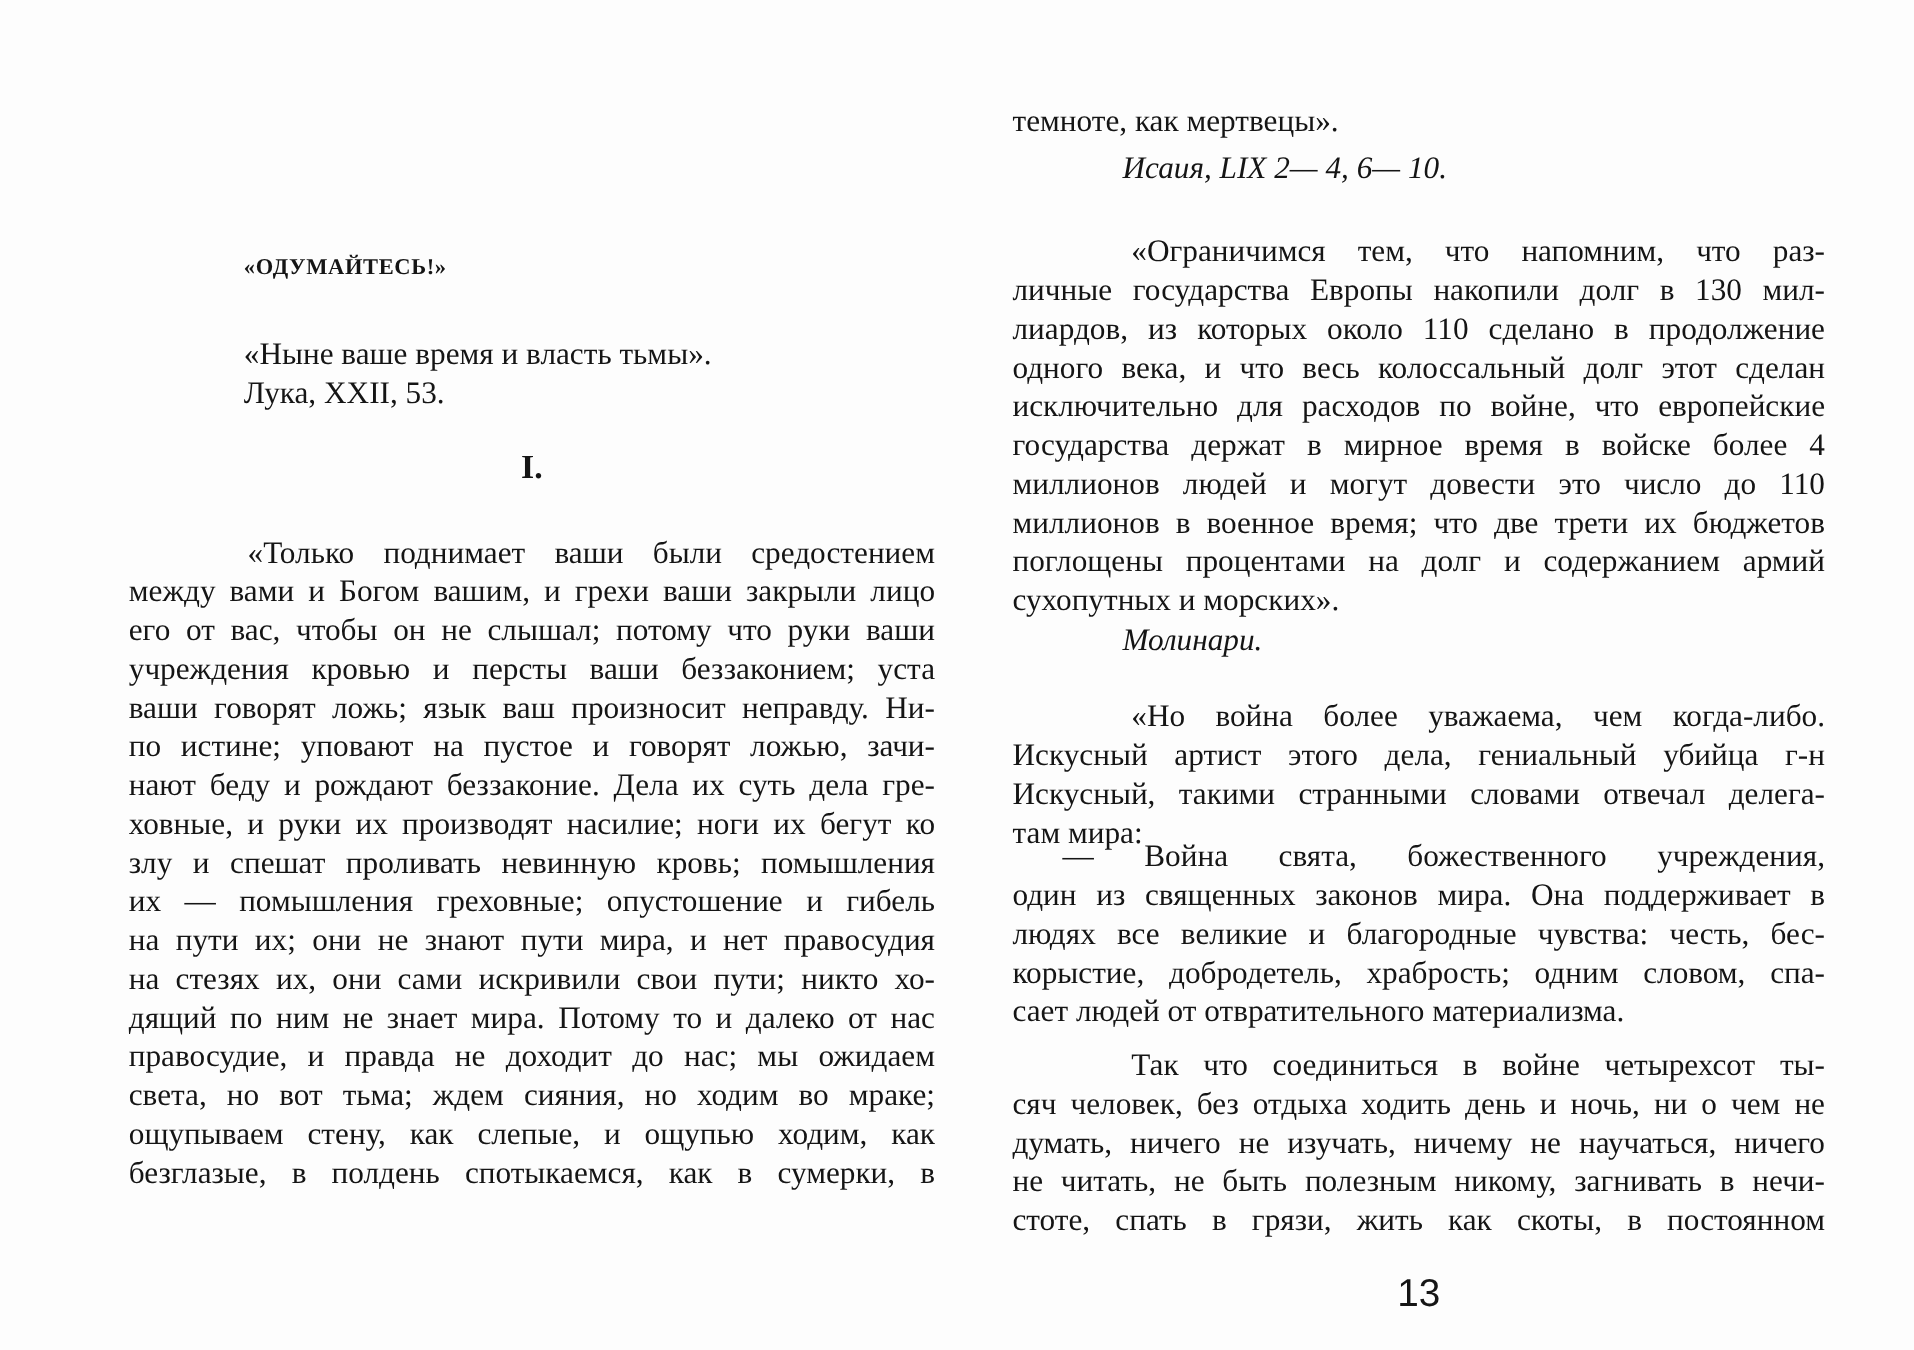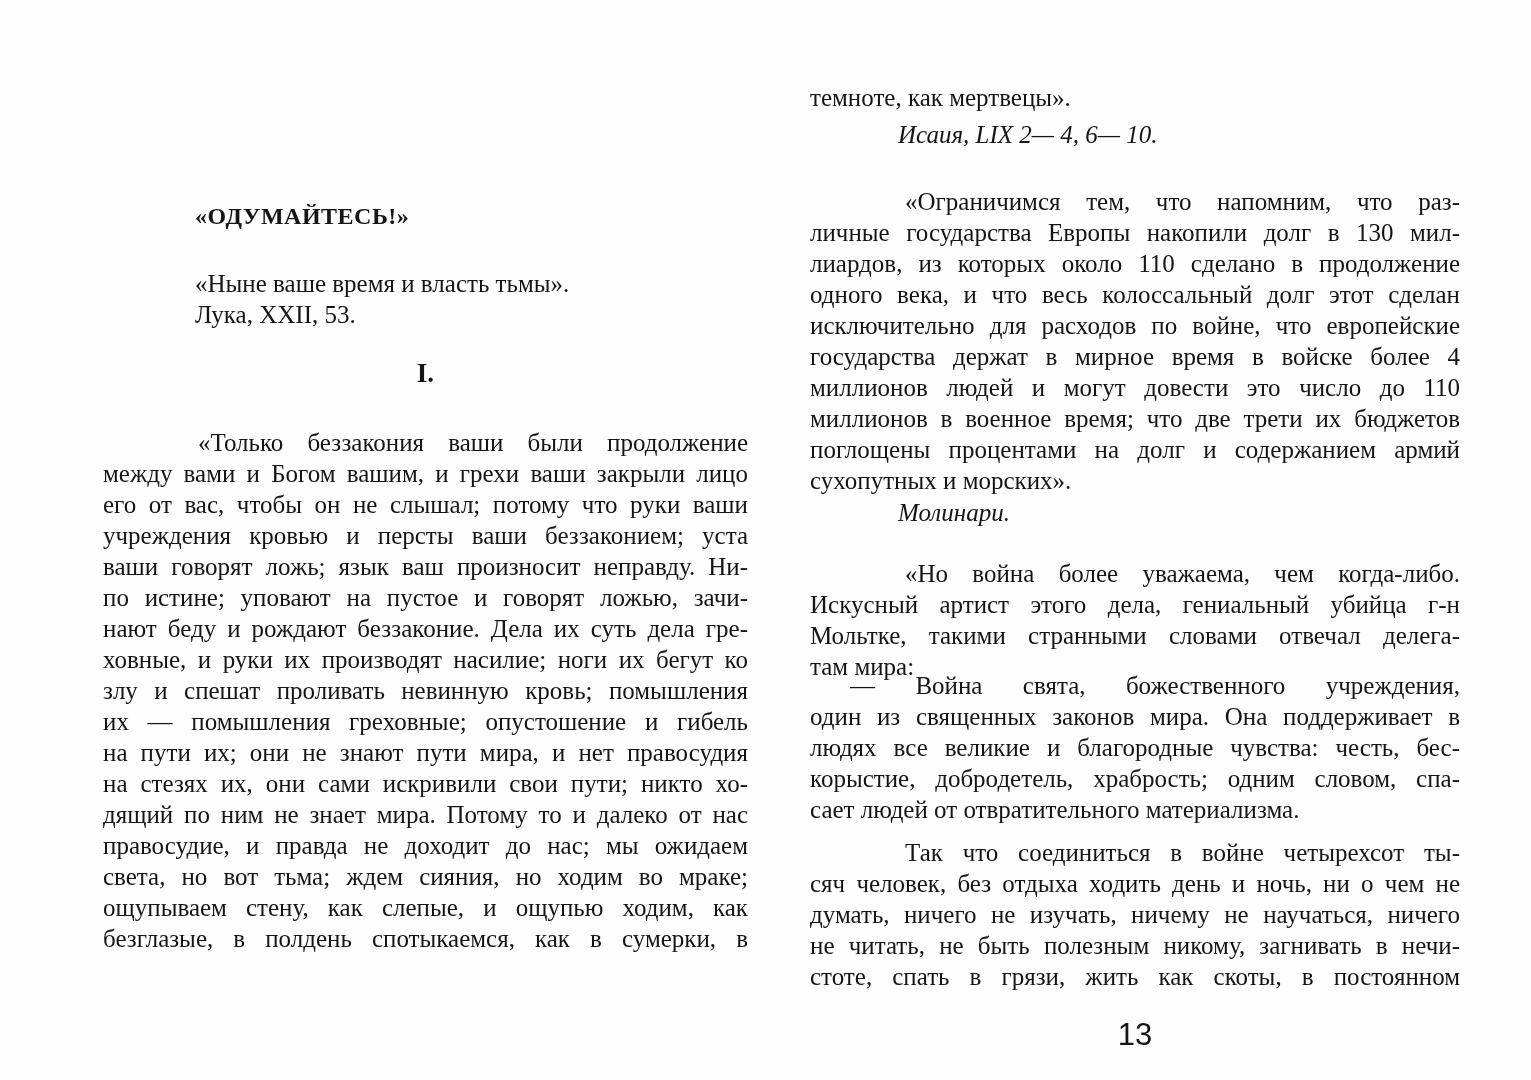--- a/index.html
+++ b/index.html
@@ -19,21 +19,21 @@
     font-family: "Liberation Serif", "DejaVu Serif", serif;
   }
   .page { position: absolute; top: 0; height: 1080px; }
   .page-left  { left: 0;   width: 765px; }
   .page-right { left: 765px; width: 766px; }
 
   .block { position: absolute; }
 
   
   .lp-title    { left: 103px; top: 203px; width: 645px; padding-left: 92px; box-sizing: border-box;
-                 font-size: 24px; font-weight: bold; letter-spacing: 0.5px; }
+                 font-size: 18px; font-weight: bold; letter-spacing: 0.5px; }
   .lp-epigraph { left: 103px; top: 268px; width: 645px; padding-left: 92px; box-sizing: border-box;
                  font-size: 25px; line-height: 31px; }
   .lp-section  { left: 103px; top: 358px; width: 645px; text-align: center;
                  font-size: 27px; font-weight: bold; }
   .lp-body     { left: 103px; top: 427px; width: 645px; font-size: 25px; line-height: 31px; }
   .lp-pagenum  { left: 103px; top: 1012px; width: 645px; text-align: center;
                  font-family: "Liberation Sans", "DejaVu Sans", sans-serif; font-size: 31px; }
 
   
   .rp-carry    { left: 45px; top: 82px;  width: 650px; font-size: 25px; line-height: 31px; }
@@ -61,21 +61,21 @@
 <div class="scan">
 
   <div class="page page-left">
     <div class="block lp-title">«ОДУМАЙТЕСЬ!»</div>
     <div class="block lp-epigraph">
         <div class="ln">«Ныне ваше время и власть тьмы».</div>
         <div class="ln">Лука, XXII, 53.</div>
       </div>
     <div class="block lp-section">I.</div>
     <div class="block lp-body just cont ind95">
-        <div class="ln">«Только беззакония ваши были продолжение</div>
+        <div class="ln">«Только поднимает ваши были средостением</div>
         <div class="ln">между вами и Богом вашим, и грехи ваши закрыли лицо</div>
         <div class="ln">его от вас, чтобы он не слышал; потому что руки ваши</div>
         <div class="ln">учреждения кровью и персты ваши беззаконием; уста</div>
         <div class="ln">ваши говорят ложь; язык ваш произносит неправду. Ни-</div>
         <div class="ln">по истине; уповают на пустое и говорят ложью, зачи-</div>
         <div class="ln">нают беду и рождают беззаконие. Дела их суть дела гре-</div>
         <div class="ln">ховные, и руки их производят насилие; ноги их бегут ко</div>
         <div class="ln">злу и спешат проливать невинную кровь; помышления</div>
         <div class="ln">их — помышления греховные; опустошение и гибель</div>
         <div class="ln">на пути их; они не знают пути мира, и нет правосудия</div>
@@ -102,21 +102,21 @@
         <div class="ln">государства держат в мирное время в войске более 4</div>
         <div class="ln">миллионов людей и могут довести это число до 110</div>
         <div class="ln">миллионов в военное время; что две трети их бюджетов</div>
         <div class="ln">поглощены процентами на долг и содержанием армий</div>
         <div class="ln">сухопутных и морских».</div>
       </div>
     <div class="block rp-attr2">Молинари.</div>
     <div class="block rp-para2 just ind95">
         <div class="ln">«Но война более уважаема, чем когда-либо.</div>
         <div class="ln">Искусный артист этого дела, гениальный убийца г-н</div>
-        <div class="ln">Мольтке, такими странными словами отвечал делега-</div>
+        <div class="ln">Искусный, такими странными словами отвечал делега-</div>
         <div class="ln">там мира:</div>
       </div>
     <div class="block rp-para3 just ind40">
         <div class="ln">— Война свята, божественного учреждения,</div>
         <div class="ln">один из священных законов мира. Она поддерживает в</div>
         <div class="ln">людях все великие и благородные чувства: честь, бес-</div>
         <div class="ln">корыстие, добродетель, храбрость; одним словом, спа-</div>
         <div class="ln">сает людей от отвратительного материализма.</div>
       </div>
     <div class="block rp-para4 just cont ind95">

